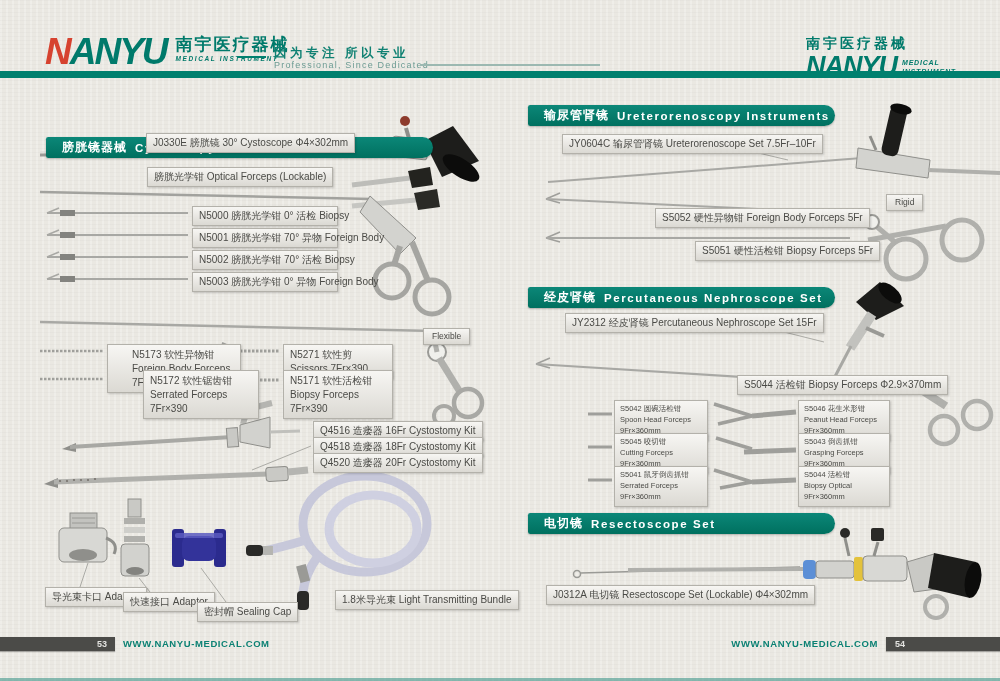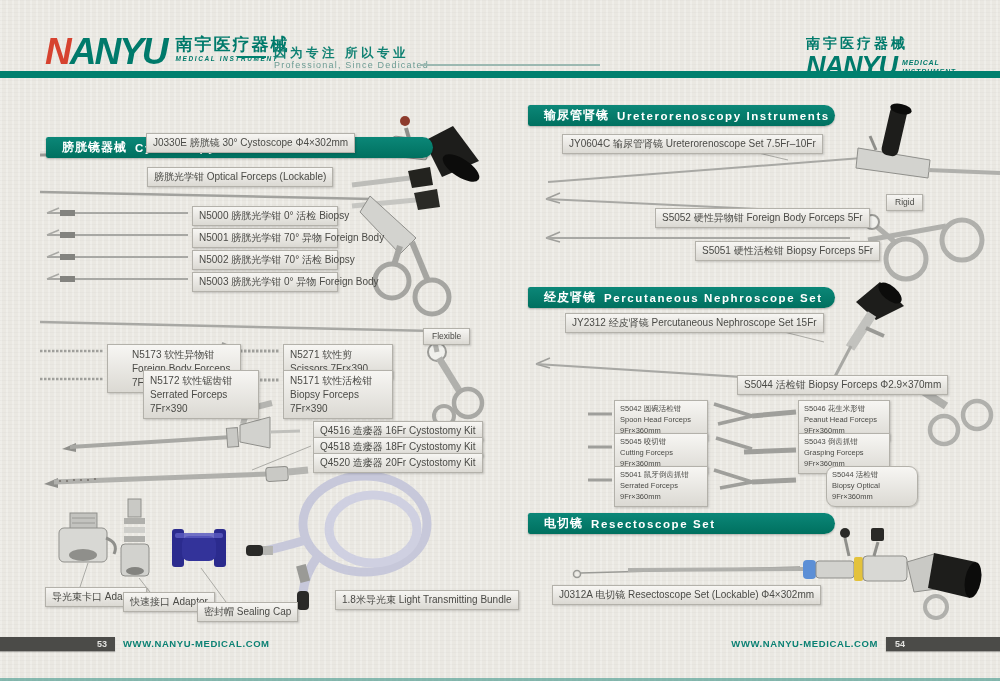--- a/index.html
+++ b/index.html
@@ -361,31 +361,31 @@
   <div class="abs lbl cell" style="left:798px;top:400px;width:80px;">
     <div>S5046 花生米形钳</div>
     <div>Peanut Head Forceps</div>
     <div>9Fr×360mm</div>
   </div>
   <div class="abs lbl cell" style="left:798px;top:433px;width:80px;">
     <div>S5043 倒齿抓钳</div>
     <div>Grasping Forceps</div>
     <div>9Fr×360mm</div>
   </div>
-  <div class="abs lbl cell" style="left:826px;top:466px;width:80px;border-radius:9px;">
+  <div class="abs lbl cell" style="left:798px;top:466px;width:80px;">
     <div>S5044 活检钳</div>
     <div>Biopsy Optical</div>
     <div>9Fr×360mm</div>
   </div>
 
   <div class="abs banner" style="left:528px;top:513px;width:307px;">
     <span class="b-cn">电切镜</span>
     <span class="b-en">Resectoscope Set</span>
   </div>
-  <div class="abs lbl" style="left:546px;top:585px;margin-left:6px;">J0312A 电切镜 Resectoscope Set (Lockable)  Φ4×302mm</div>
+  <div class="abs lbl" style="left:546px;top:585px;">J0312A 电切镜 Resectoscope Set (Lockable)  Φ4×302mm</div>
 
   <div class="abs page-badge" style="left:0;top:637px;width:115px;text-align:right;padding-right:8px;box-sizing:border-box;">53</div>
   <div class="abs footer-url" style="left:123px;top:637px;">WWW.NANYU-MEDICAL.COM</div>
   <div class="abs footer-url" style="right:122px;top:637px;">WWW.NANYU-MEDICAL.COM</div>
   <div class="abs page-badge" style="left:886px;top:637px;width:114px;text-align:left;padding-left:9px;box-sizing:border-box;">54</div>
 
   <div class="abs bottom-line"></div>
 </div>
 
 </body></html>

